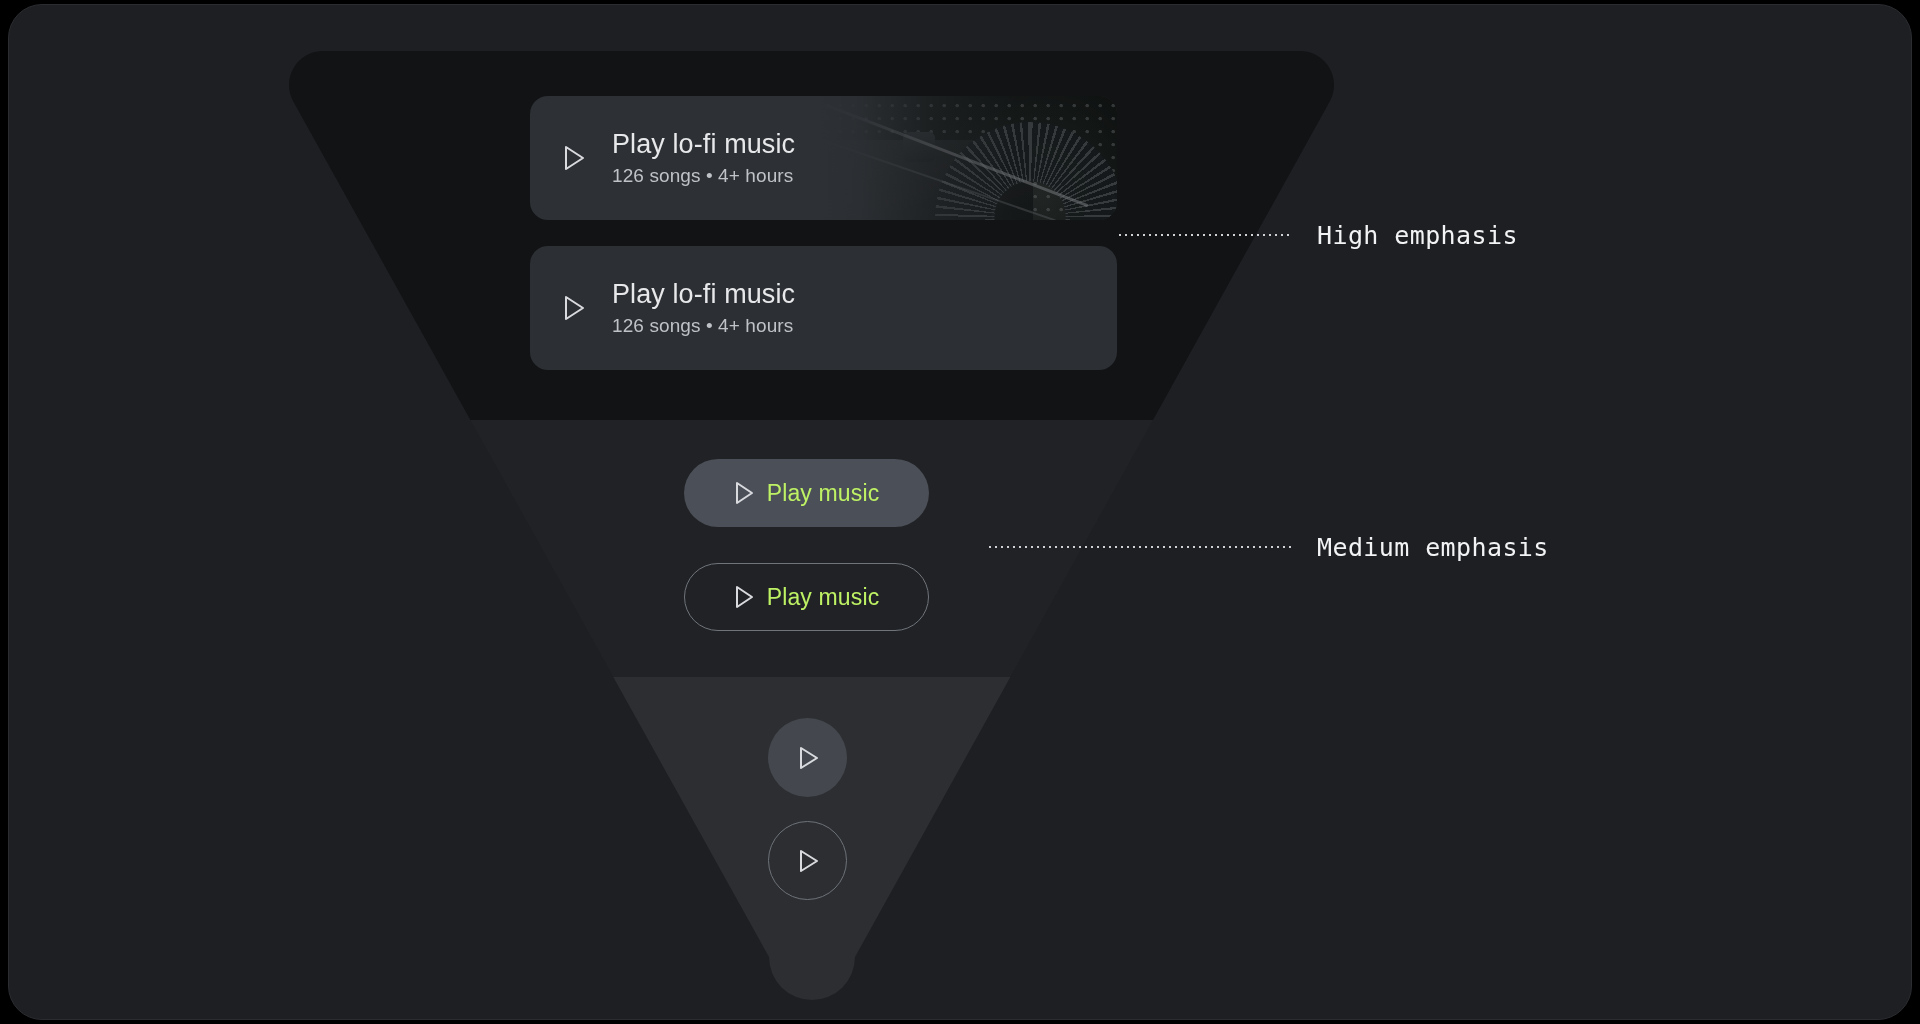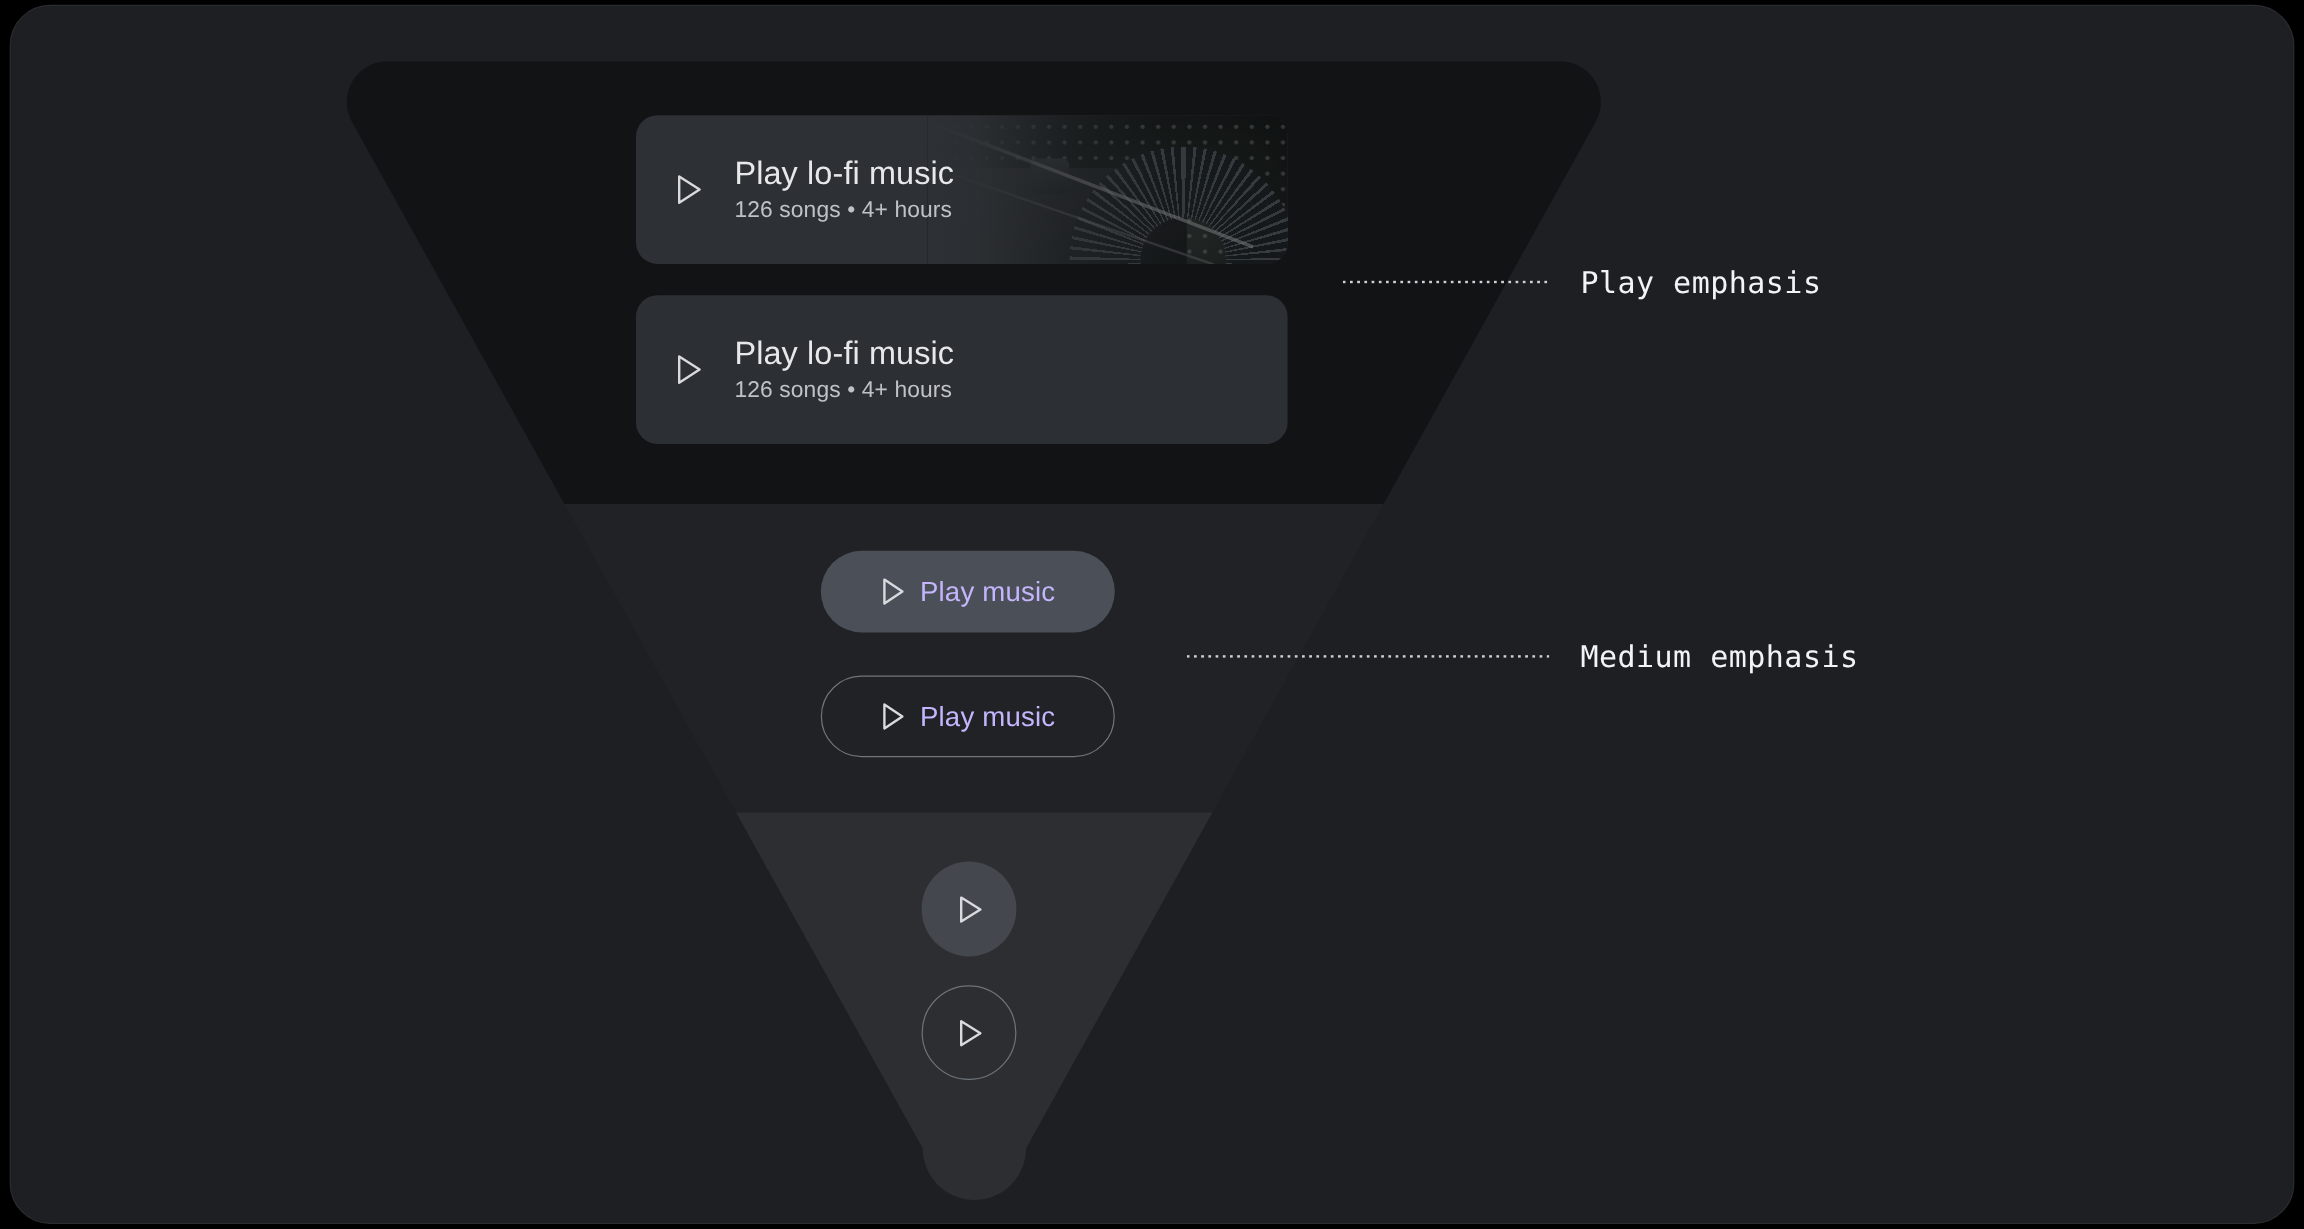--- a/index.html
+++ b/index.html
@@ -50,20 +50,21 @@
 
   
   .card {
     position: absolute;
     left: 521px;
     width: 543px;
     height: 124px;
     border-radius: 18px;
     background: #2d3034;
     overflow: hidden;
+    padding-left: 44px;
   }
   #card-hero { top: 91px; }
   #card-flat { top: 241px; background: #2c2f33; }
 
   .card-photo {
     position: absolute;
     right: 0;
     top: 0;
     width: 300px;
     height: 100%;
@@ -185,21 +186,21 @@
   }
   #btn-outlined {
     top: 558px;
     background: transparent;
     border: 1.6px solid #70757c;
   }
   .pill-label {
     margin-left: 13px;
     font-size: 23px;
     font-weight: 400;
-    color: #c4b5fd;
+    color: #bef264;
     letter-spacing: .15px;
   }
 
   
   .iconbtn {
     position: absolute;
     left: 759px;
     width: 79px;
     height: 79px;
     border-radius: 50%;
@@ -331,21 +332,21 @@
     </div>
 
     <div class="iconbtn" id="icon-outlined">
       <svg class="play" width="22" height="26" viewBox="0 0 22 26">
         <polygon points="4,3 20,13 4,23"></polygon>
       </svg>
     </div>
 
     <div class="annot" id="annot-high">
       <div class="leader"></div>
-      <span class="annot-label">Play emphasis</span>
+      <span class="annot-label">High emphasis</span>
     </div>
 
     <div class="annot" id="annot-medium">
       <div class="leader"></div>
       <span class="annot-label">Medium emphasis</span>
     </div>
 
 
   </div>
 </div>

